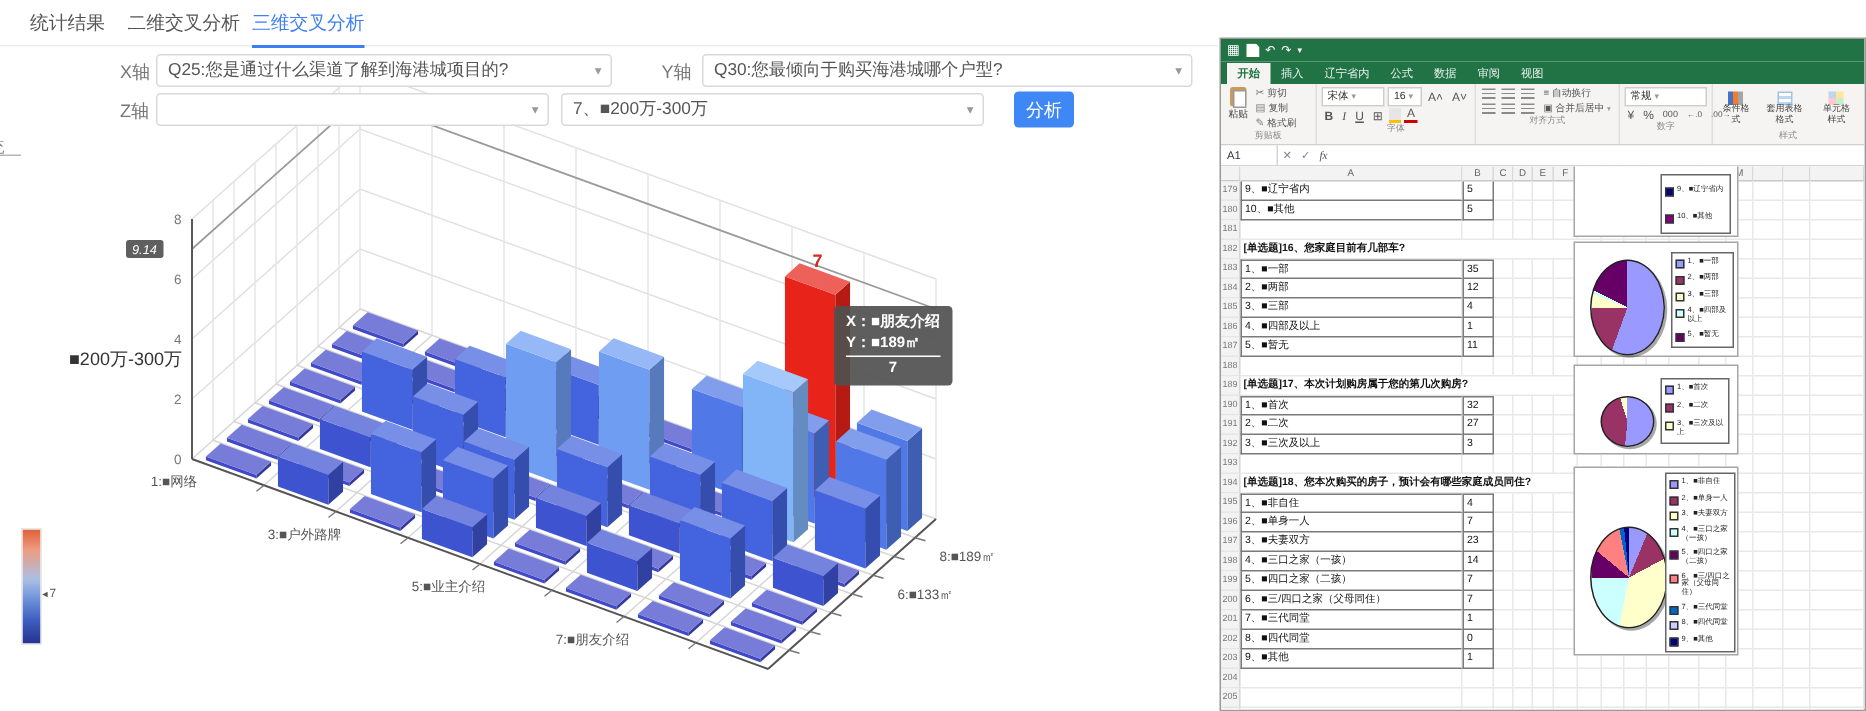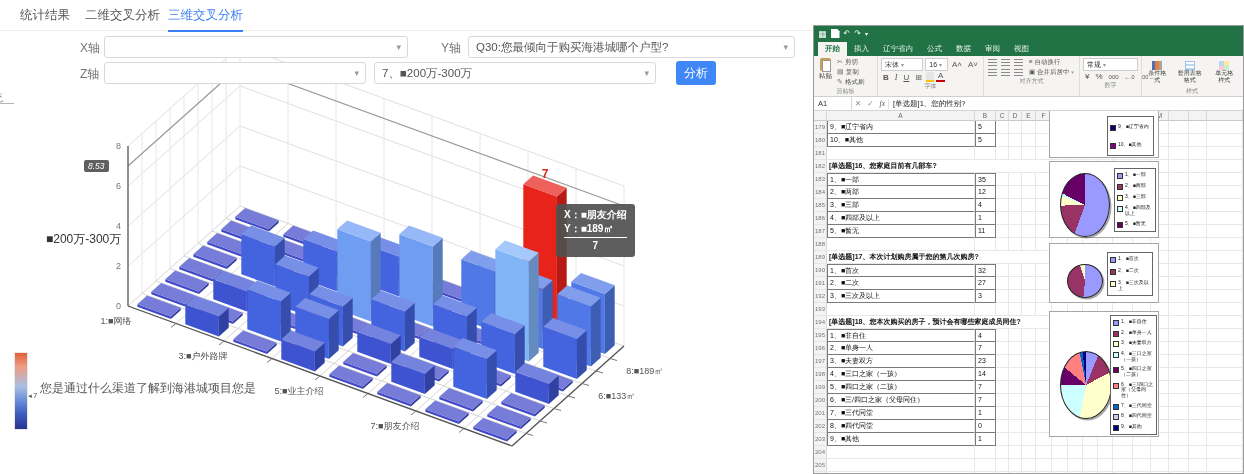--- a/index.html
+++ b/index.html
@@ -361,40 +361,40 @@
       </svg>
 
     <div class="tabbar">
       <span class="tab" style="left:20px">统计结果</span>
       <span class="tab" style="left:85px">二维交叉分析</span>
       <span class="tab active" style="left:168px">三维交叉分析</span>
     </div>
 
     <div class="flabel" style="left:80px;top:40px">X轴</div>
     <div class="sel" style="left:104px;top:36px;width:304px">
+      <span>Q25:您是通过什么渠道了解到海港城项目的?</span>
       <span class="car">▾</span>
     </div>
     <div class="flabel" style="left:441px;top:40px">Y轴</div>
     <div class="sel" style="left:468px;top:36px;width:327px">
       <span>Q30:您最倾向于购买海港城哪个户型?</span>
       <span class="car">▾</span>
     </div>
     <div class="flabel" style="left:80px;top:66px">Z轴</div>
     <div class="sel" style="left:104px;top:62px;width:262px">
       <span class="car">▾</span>
     </div>
     <div class="sel" style="left:374px;top:62px;width:282px">
       <span>7、■200万-300万</span>
       <span class="car">▾</span>
     </div>
     <button class="abtn" style="left:676px;top:61px">分析</button>
 
-    <div class="badge" style="left:84px;top:160px">8.53</div>
+    <div class="badge" style="left:84px;top:160px">9.14</div>
     <div class="serieslab" style="left:46px;top:231px">■200万-300万</div>
-    <div class="axtitle" style="left:40px;top:380px">您是通过什么渠道了解到海港城项目您是</div>
 
     <div class="tip" style="left:556px;top:204px">
       <div><span>X：</span><span>■朋友介绍</span></div>
       <div><span>Y：</span><span>■189㎡</span></div>
       <div class="tipv">7</div>
     </div>
 
     <div class="cbar" style="left:14px;top:352px"></div>
     <div class="cmark" style="left:27px;top:391px"><span style="font-size:6px;">◄</span><span>7</span></div>
 
@@ -512,21 +512,20 @@
         </div>
         <div class="gcap">样式</div>
       </div>
     </div>
 
     <div class="xlfx">
       <span class="nbox">A1</span>
       <span class="fxi">✕</span>
       <span class="fxi">✓</span>
       <span class="fxi fx">fx</span>
-      <span class="ftext">[单选题]1、您的性别?</span>
     </div>
 
     <div class="xlsheet">
       <div class="xlhdr">
           <span class="hc" style="width: 13px;"></span>
           <span class="hc" style="width: 148px;">A</span>
           <span class="hc" style="width: 21px;">B</span>
           <span class="hc" style="width: 13px;">C</span>
           <span class="hc" style="width: 13px;">D</span>
           <span class="hc" style="width: 14px;">E</span>

